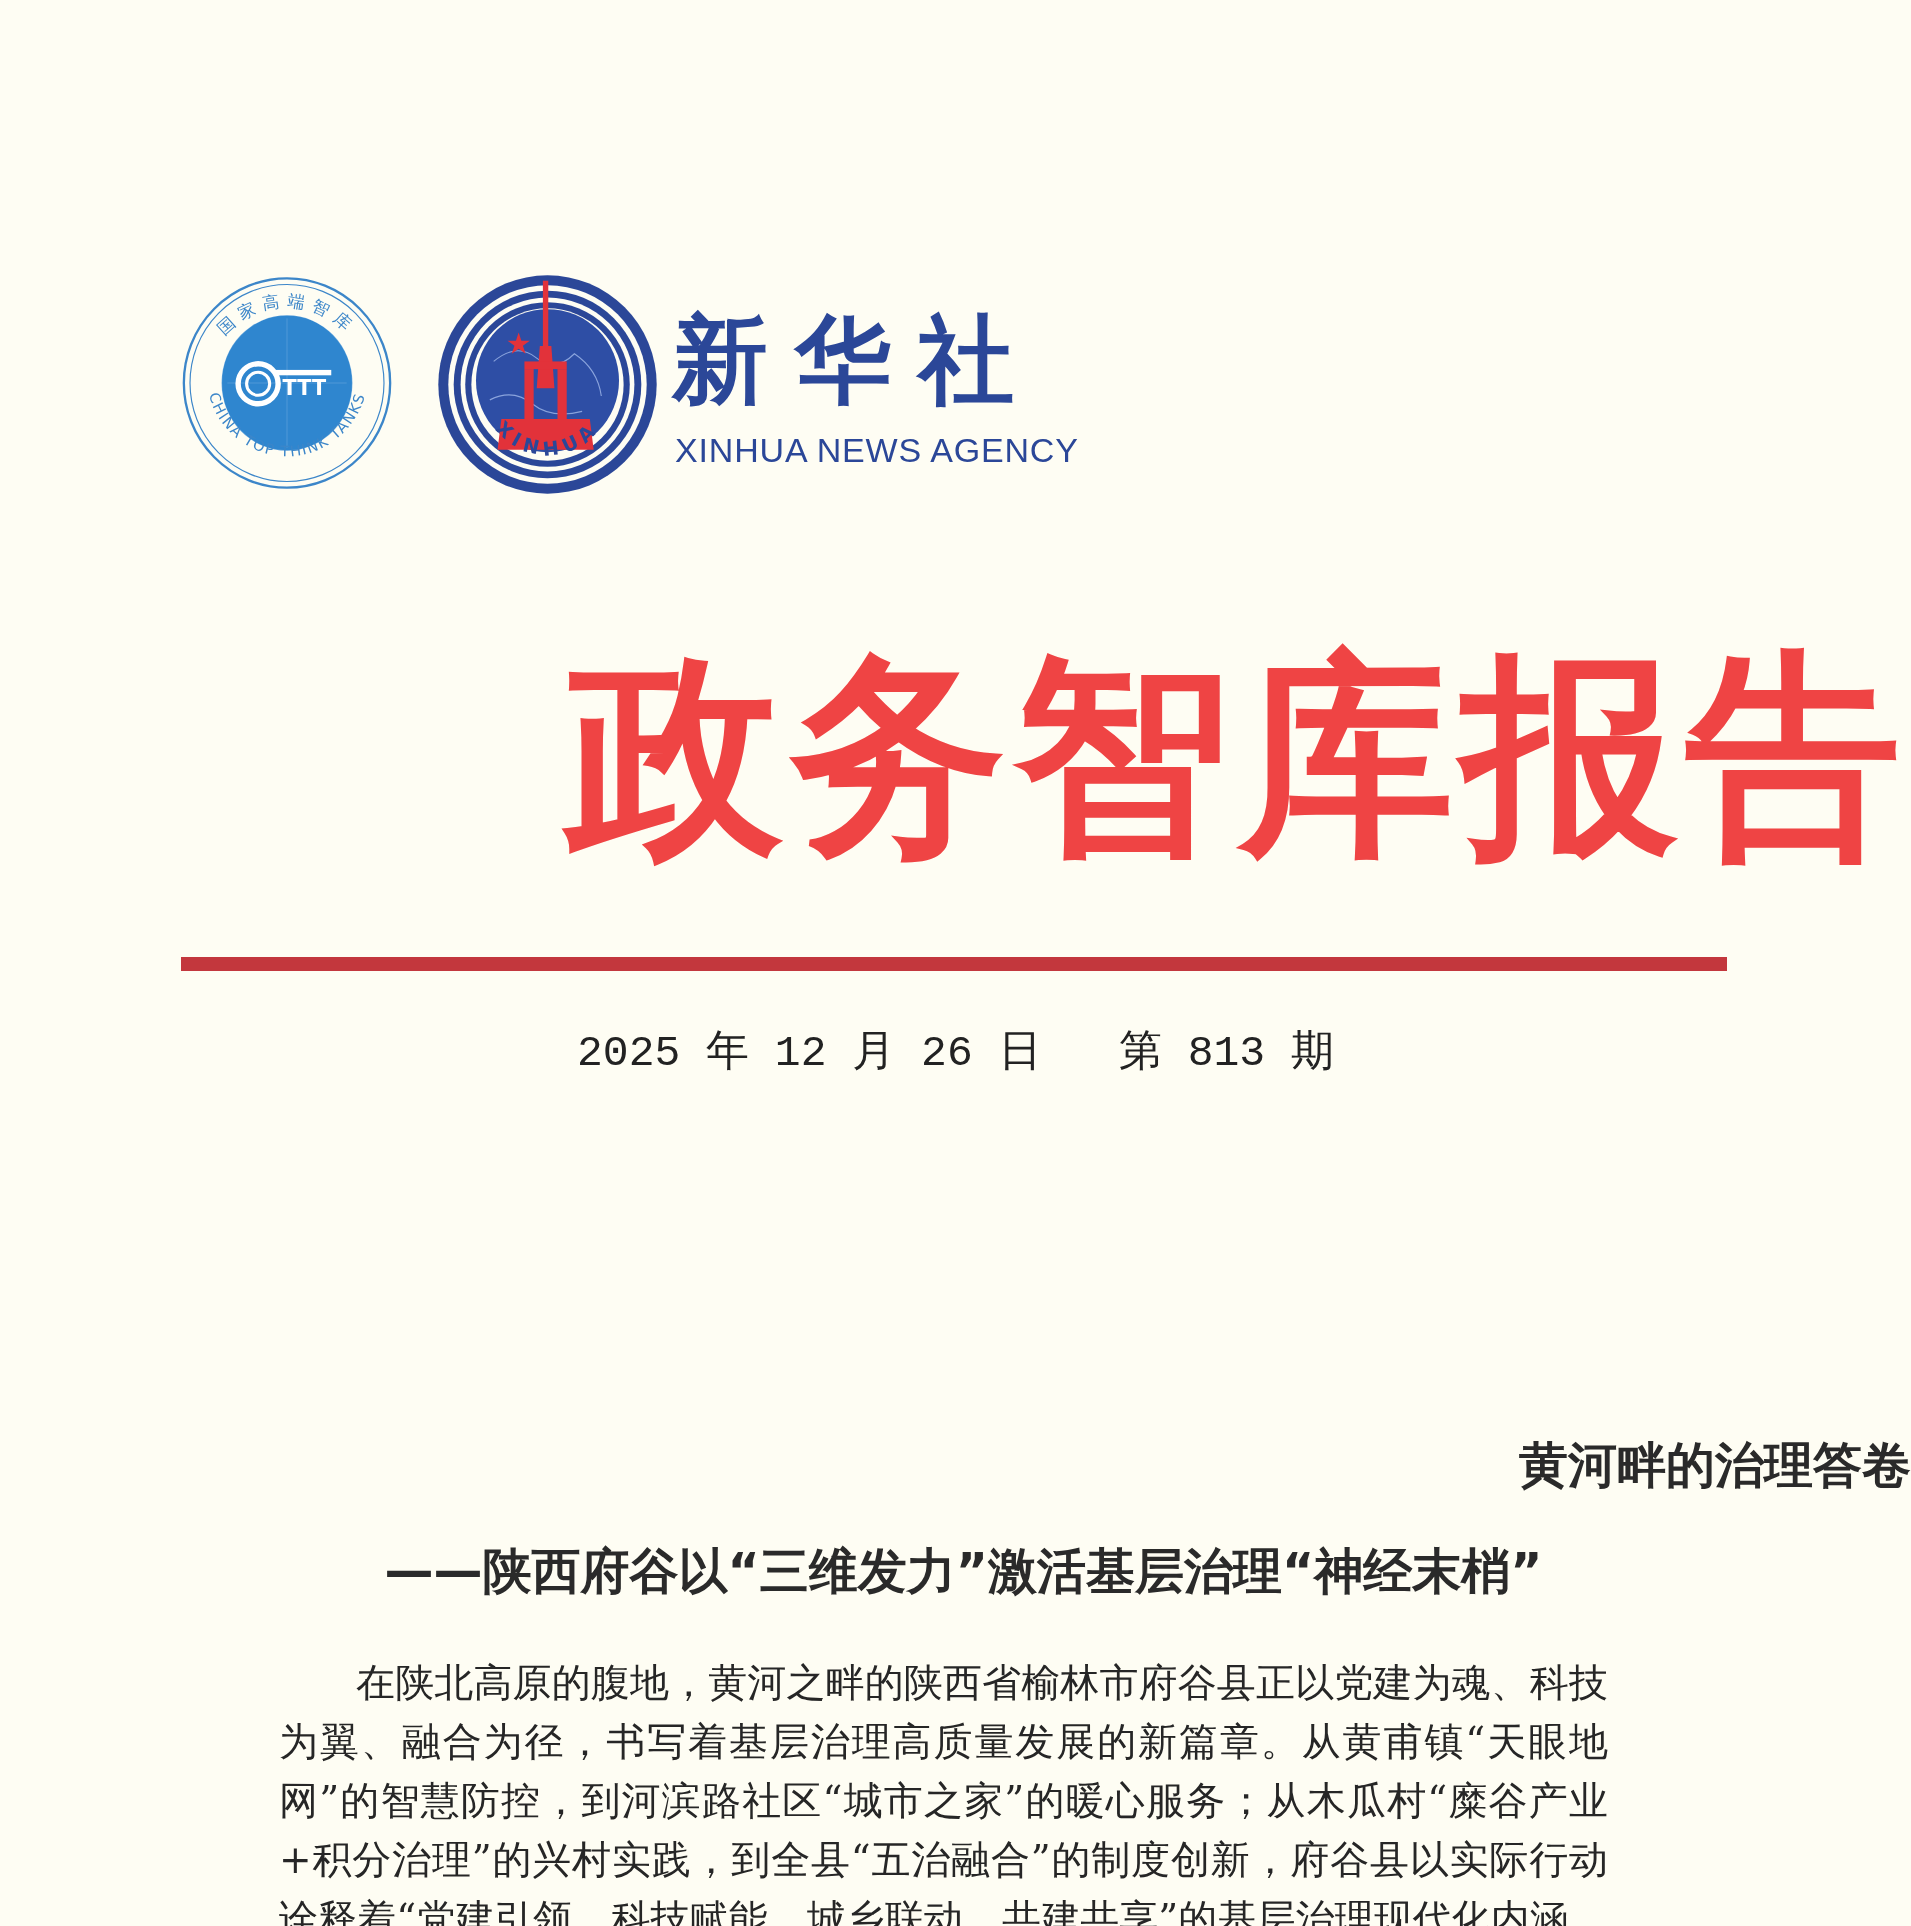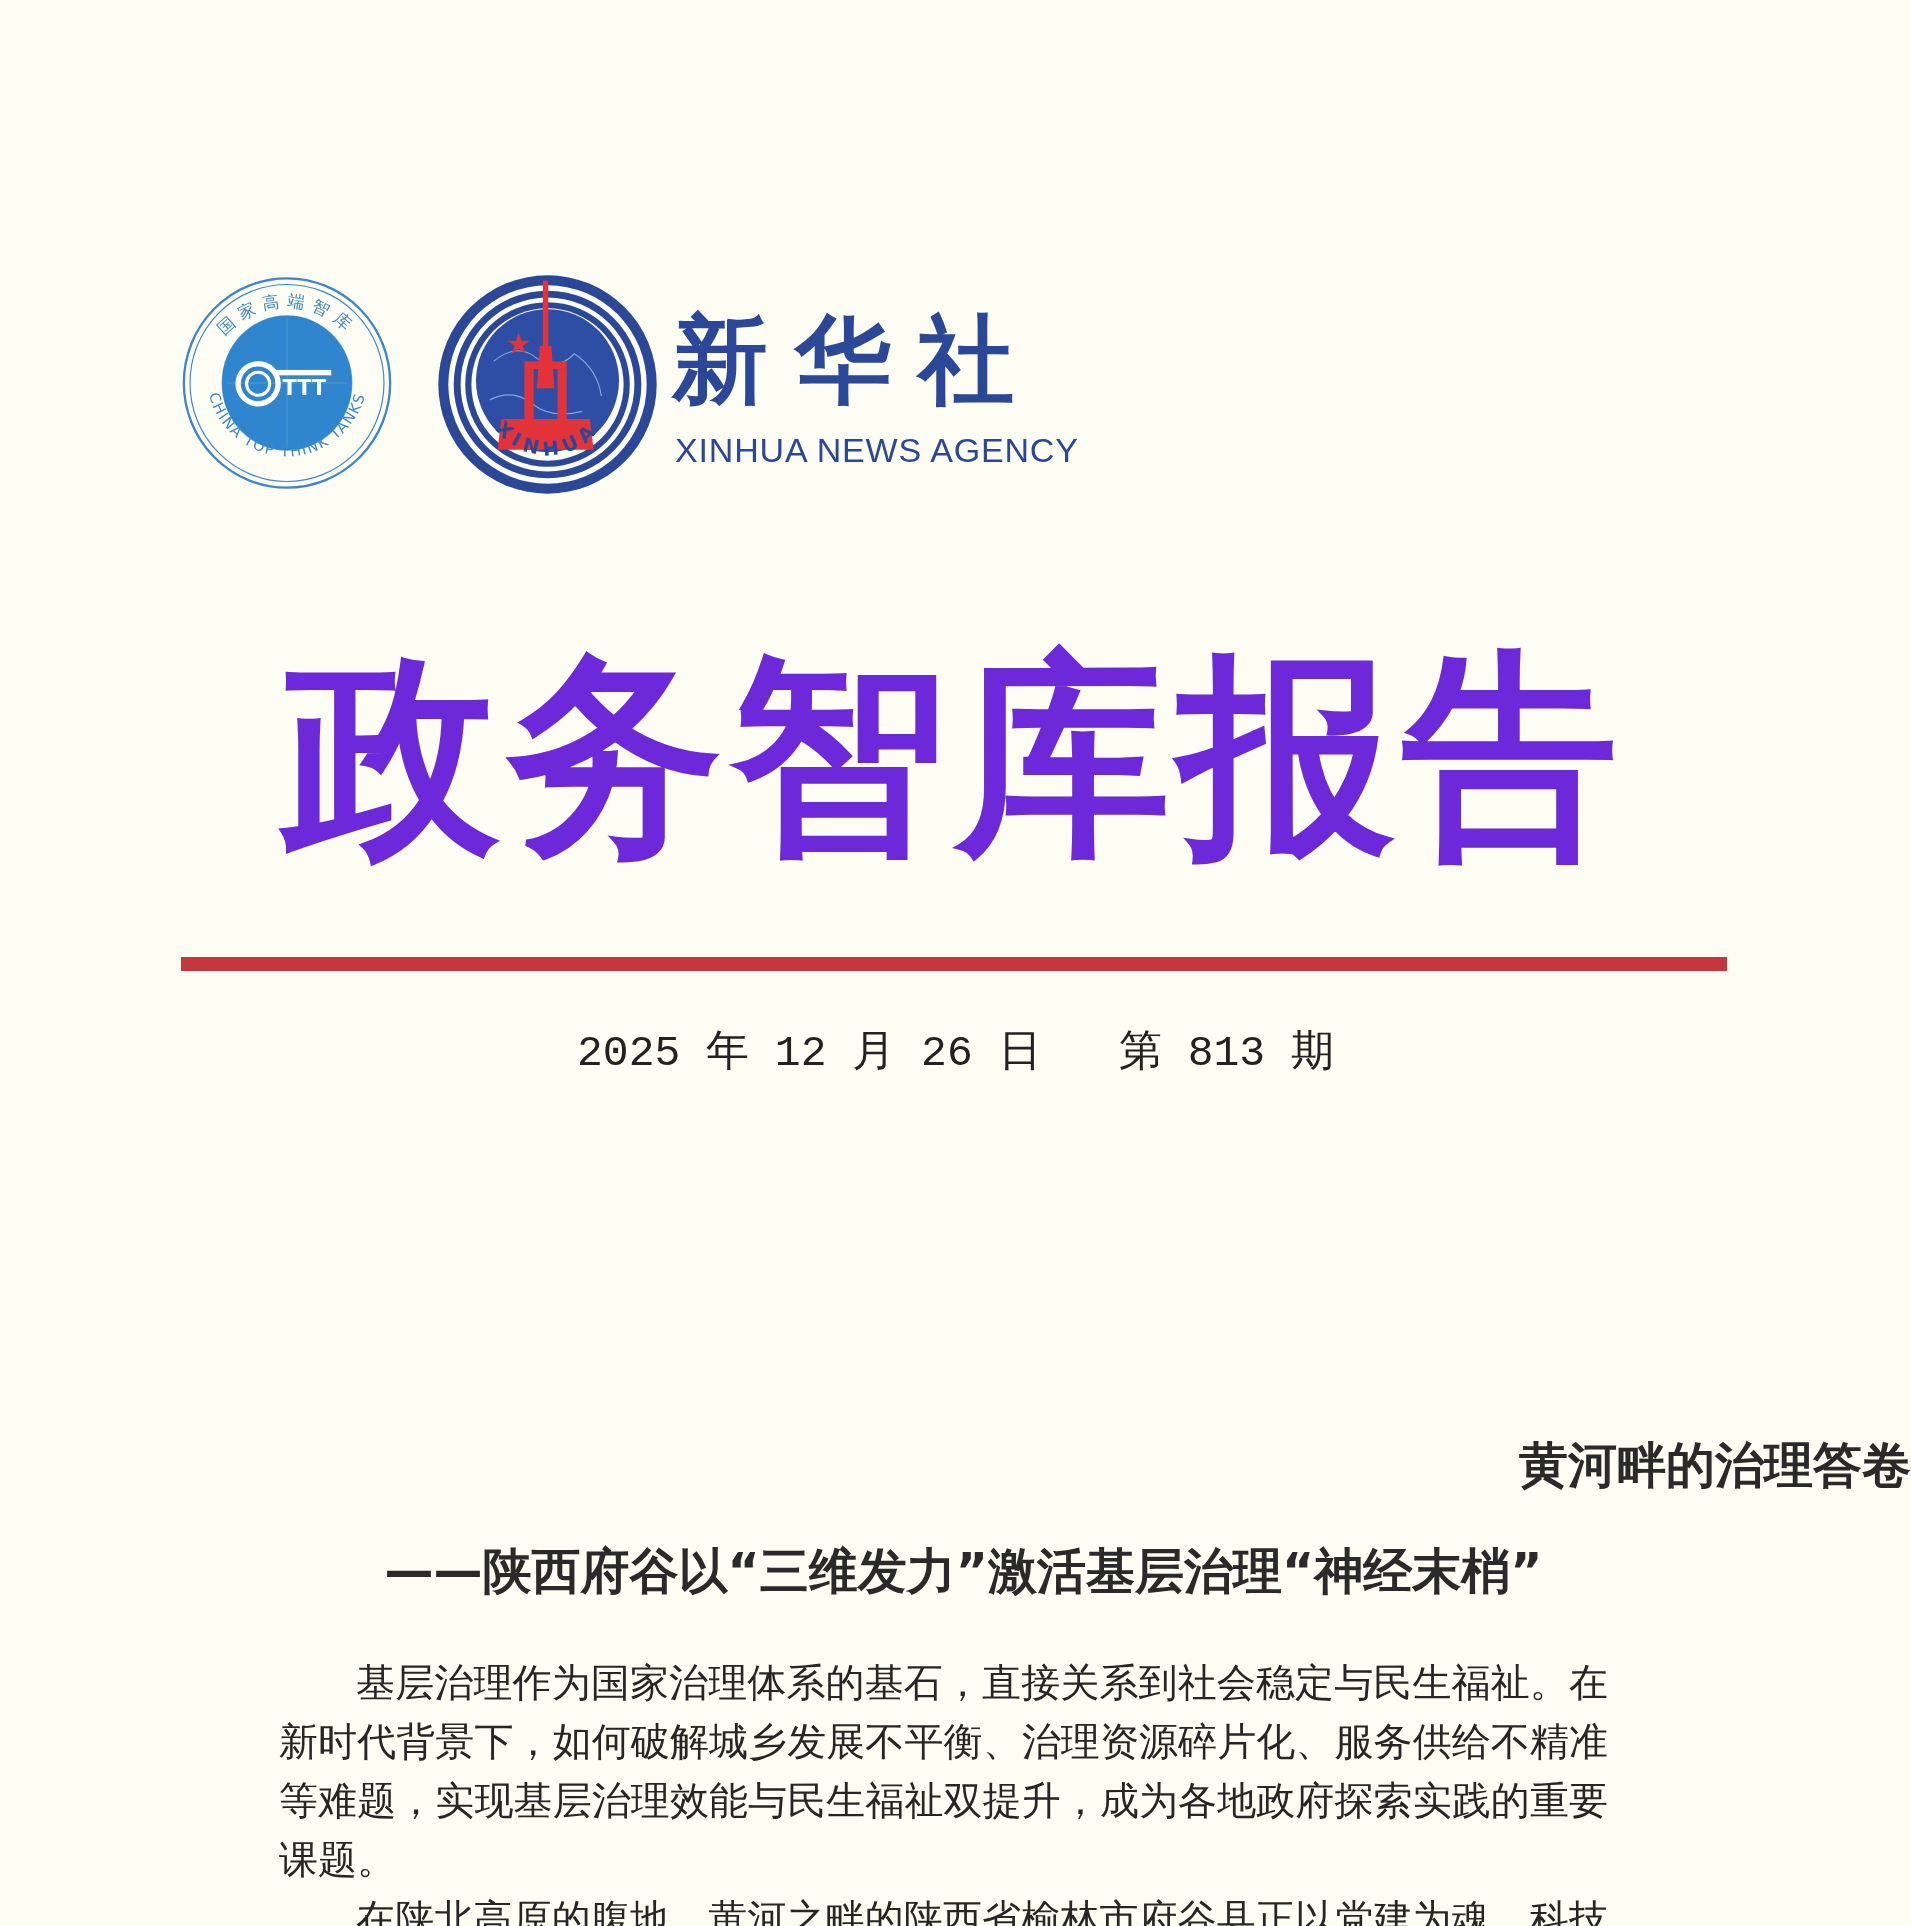--- a/index.html
+++ b/index.html
@@ -19,23 +19,23 @@
     font-size:96px; color:#2b4798; letter-spacing:27px; line-height:112px;
   }
   .xinhua-en {
     position:absolute; left:3.1px; top:127px; width:378px;
     font-family:"Liberation Sans", sans-serif; font-size:34px; color:#2b4798;
     letter-spacing:0.8px; white-space:nowrap;
   }
 
   
   .main-title {
-    left:0; top:632px; width:1909px; text-align:center;
+    left:0; top:632px; width:1909px; text-align:right;
     font-family:"DejaVu Serif", serif; font-weight:bold;
-    font-size:216px; line-height:247px; color:#6d28d9; letter-spacing:7.7px;
+    font-size:216px; line-height:247px; color:#ef4444; letter-spacing:7.7px;
   }
   .red-rule { left:181px; top:957px; width:1546px; height:14px; background:#c3373d; }
 
   .issue-line {
     left:0; top:1023px; width:1911px; text-align:center;
     font-family:Liberation Mono, monospace; font-size:43px; line-height:62px; color:#222;
     white-space:pre;
   }
 
   .article-title {
@@ -117,16 +117,15 @@
 </div>
 
 <div class="abs main-title">政务智库报告</div>
 <div class="abs red-rule"></div>
 <div class="abs issue-line">2025 年 12 月 26 日   第 813 期</div>
 
 <div class="abs article-title">黄河畔的治理答卷</div>
 <div class="abs article-subtitle">——陕西府谷以“三维发力”激活基层治理“神经末梢”</div>
 
 <div class="abs body-text">
-  <p>基层治理作为国家治理体系的基石，直接关系到社会稳定与民生福祉。在新时代背景下，如何破解城乡发展不平衡、治理资源碎片化、服务供给不精准等难题，实现基层治理效能与民生福祉双提升，成为各地政府探索实践的重要课题。</p>
   <p>在陕北高原的腹地，黄河之畔的陕西省榆林市府谷县正以党建为魂、科技为翼、融合为径，书写着基层治理高质量发展的新篇章。从黄甫镇“天眼地网”的智慧防控，到河滨路社区“城市之家”的暖心服务；从木瓜村“糜谷产业+积分治理”的兴村实践，到全县“五治融合”的制度创新，府谷县以实际行动诠释着“党建引领、科技赋能、城乡联动、共建共享”的基层治理现代化内涵，让治理既有力度也有温度。</p>
 </div>
 
 
 </body></html>

